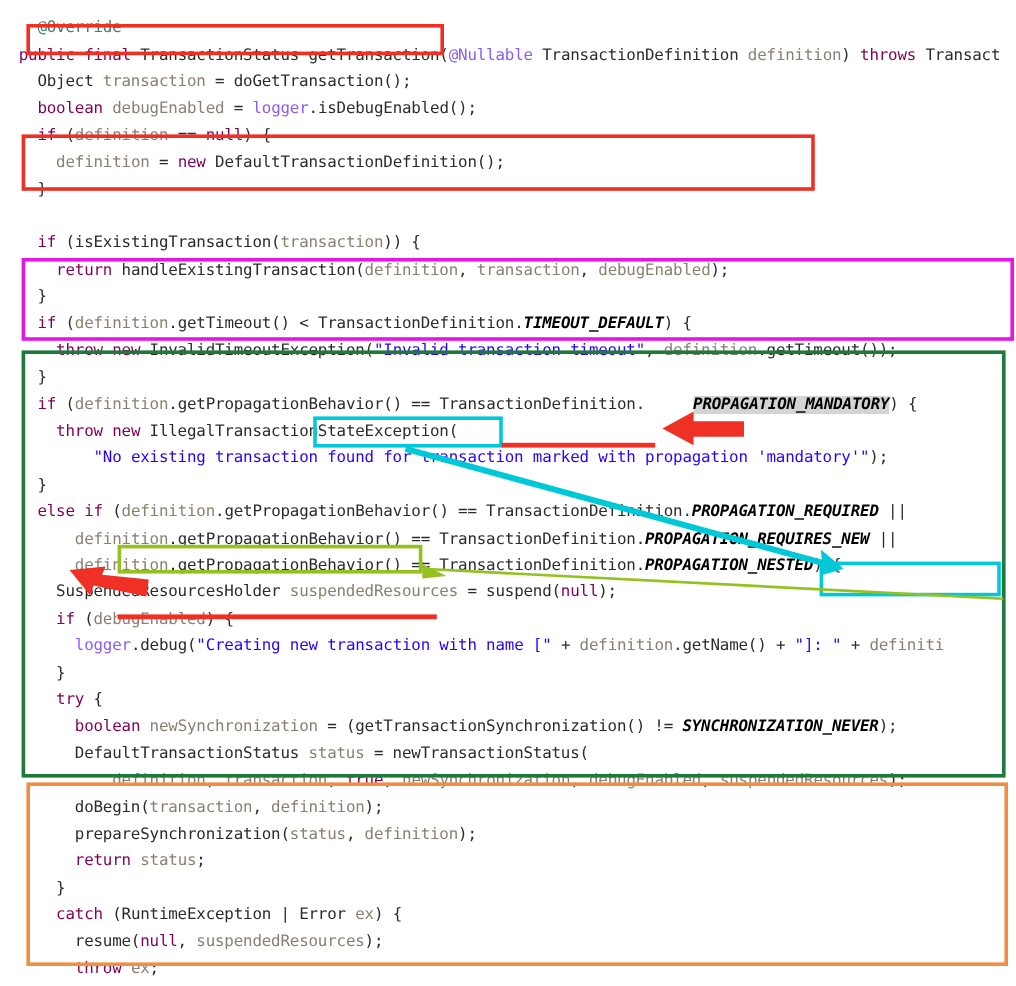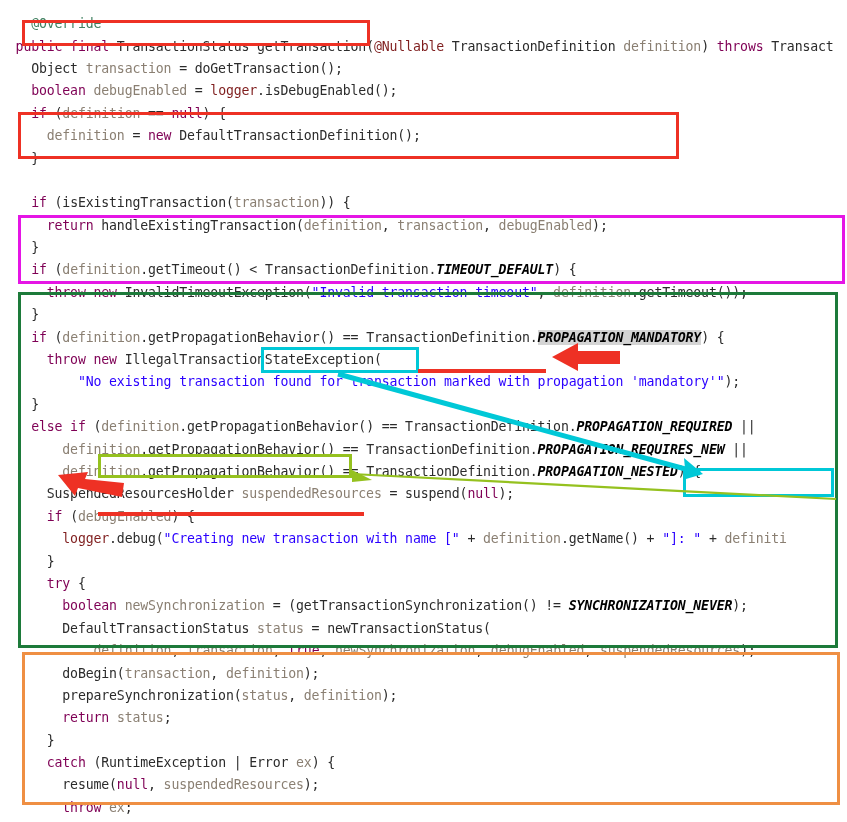--- a/index.html
+++ b/index.html
@@ -34,25 +34,25 @@
   #code .ln {
     display: block;
     height: 22.4px;
     white-space: pre;
   }
 
   
   .kw   { color: #7f0055; font-weight: normal; }          
   .pln  { color: #2b2b2b; }                              
   .var  { color: #8a7f72; }                              
-  .fld  { color: #7f1d1d; }                              
+  .fld  { color: #8b5cf6; }                              
   .str  { color: #2a00ff; }                              
   .cnst { color: #000000; font-weight: bold; font-style: italic; } 
   .cmt  { color: #3f7f5f; }
-  .hl   { background: #d4d4d4; }                         
+  .hl   { background: #d4d4d4; margin-left: 40px; }                         
 
   
   .anno {
     position: absolute;
     box-sizing: border-box;
     background: transparent;
     pointer-events: none;
   }
   .box { border-style: solid; }
   svg.overlay {

